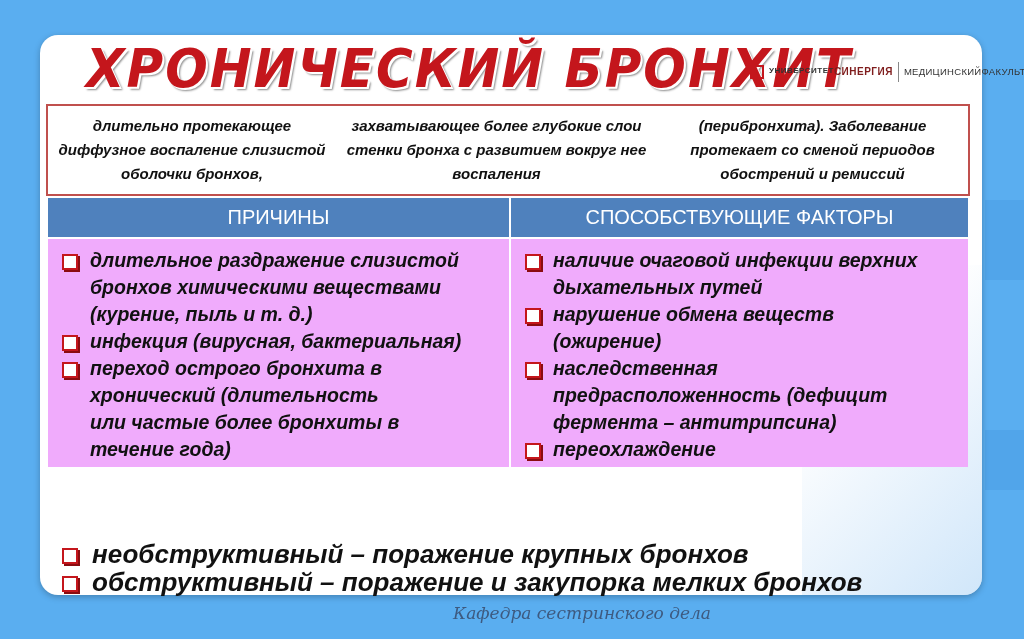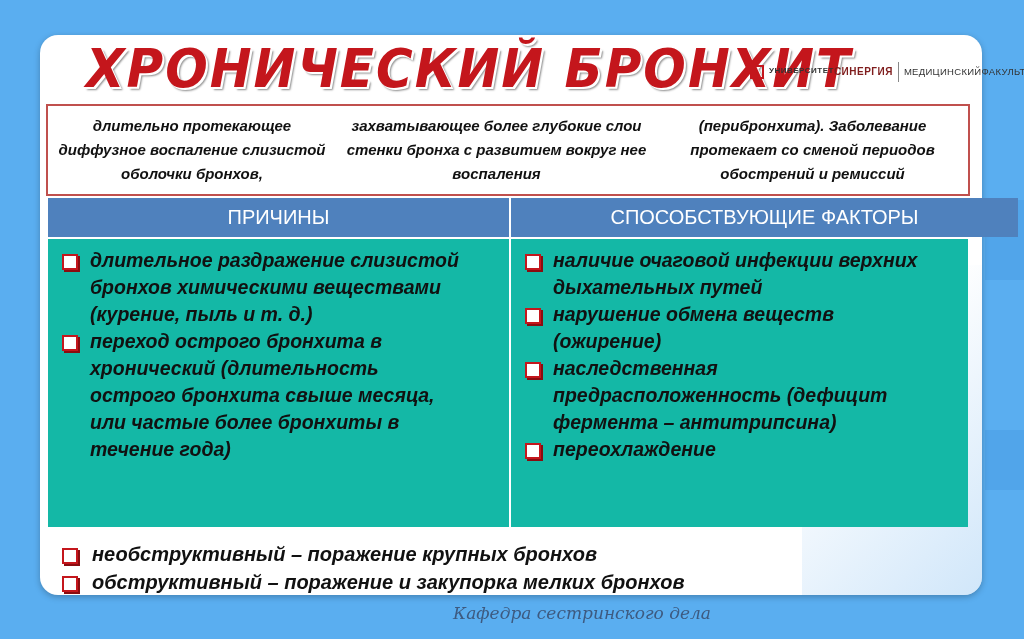--- a/index.html
+++ b/index.html
@@ -47,34 +47,34 @@
     text-align:center;
   }
   .table {
     position:absolute; left:48px; top:198px; width:920px; height:330px;
   }
   .th {
     position:absolute; top:0; height:39px; background:#4f81bd; color:#fff;
     display:flex; align-items:center; justify-content:center; font-size:20px;
   }
   .td {
-    position:absolute; top:41px; height:288px; background:#14b8a6;
+    position:absolute; top:41px; height:228px; background:#f0abfc;
     box-sizing:border-box; padding-top:8px;
   }
   .li {
     position:relative; padding-left:42px;
     font-style:italic; font-weight:bold; font-size:19.5px; line-height:27px; color:#111;
   }
   .box {
     position:absolute; left:14px; top:7px; width:12px; height:12px;
     border:2px solid #c4161c; background:#fff;
     box-shadow:2px 2px 0 #8a0c10;
   }
   .bottom { position:absolute; left:58px; top:540px; }
-  .bottom .li { padding-left:34px; line-height:28px; font-size:20px; }
+  .bottom .li { padding-left:34px; line-height:28px; font-size:26px; }
   .bottom .box { left:4px; top:8px; }
   .footer {
     position:absolute; left:0; width:1024px; top:603px; text-align:center;
     font-family:"DejaVu Serif", serif; font-style:italic; font-size:17px; color:#3d5a80;
     padding-left:140px; box-sizing:border-box;
   }
 </style>
 </head>
 <body>
 
@@ -101,34 +101,37 @@
 </div>
 
 <div class="definition">
   <div>длительно протекающее диффузное воспаление слизистой оболочки бронхов,</div>
   <div>захватывающее более глубокие слои стенки бронха с развитием вокруг нее воспаления</div>
   <div>(перибронхита). Заболевание протекает со сменой периодов обострений и ремиссий</div>
 </div>
 
 <div class="table">
   <div class="th" style="left:0; width:461px;">ПРИЧИНЫ</div>
-  <div class="th" style="left:463px; width:507px;">СПОСОБСТВУЮЩИЕ ФАКТОРЫ</div>
+  <div class="th" style="left:463px; width:457px;">СПОСОБСТВУЮЩИЕ ФАКТОРЫ</div>
 
   <div class="td" style="left:0; width:461px;">
     <div class="li">
       <span class="box"></span>
       <div>длительное раздражение слизистой</div>
       <div>бронхов химическими веществами</div>
       <div>(курение, пыль и т. д.)</div>
     </div>
     <div class="li">
       <span class="box"></span>
+      <div>инфекция (вирусная, бактериальная)</div>
+    </div>
+    <div class="li">
+      <span class="box"></span>
       <div>переход острого бронхита в</div>
       <div>хронический (длительность</div>
-      <div>острого бронхита свыше месяца,</div>
       <div>или частые более бронхиты в</div>
       <div>течение года)</div>
     </div>
   </div>
 
   <div class="td" style="left:463px; width:457px;">
     <div class="li">
       <span class="box"></span>
       <div>наличие очаговой инфекции верхних</div>
       <div>дыхательных путей</div>

